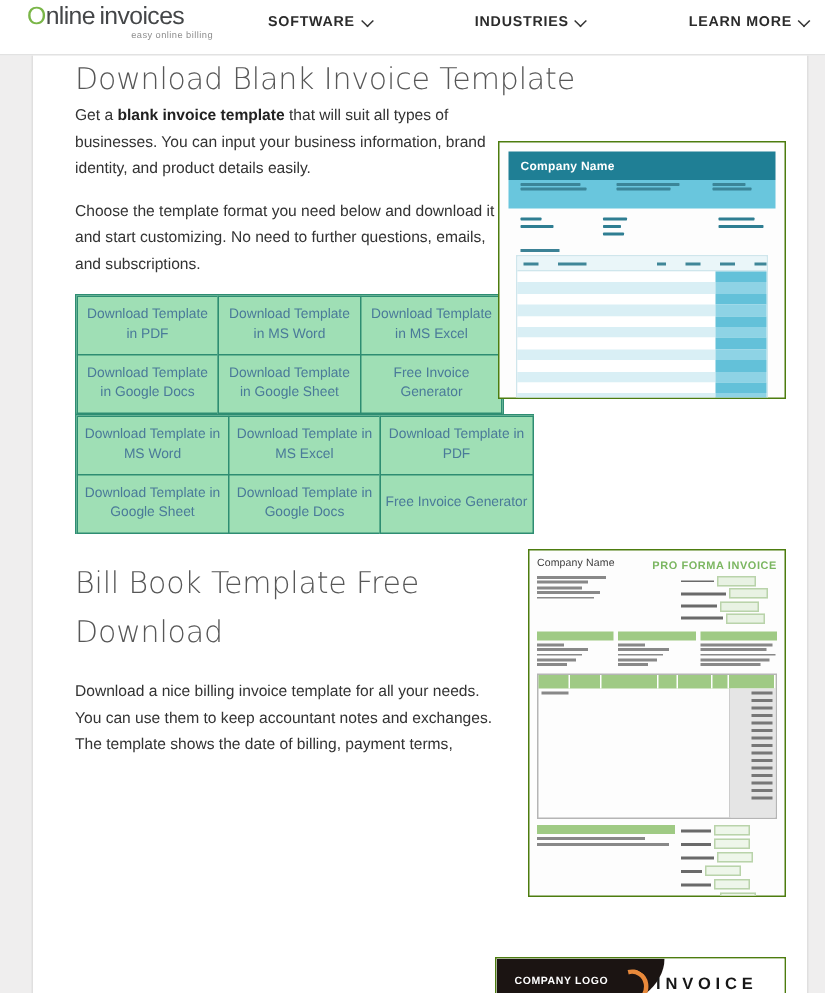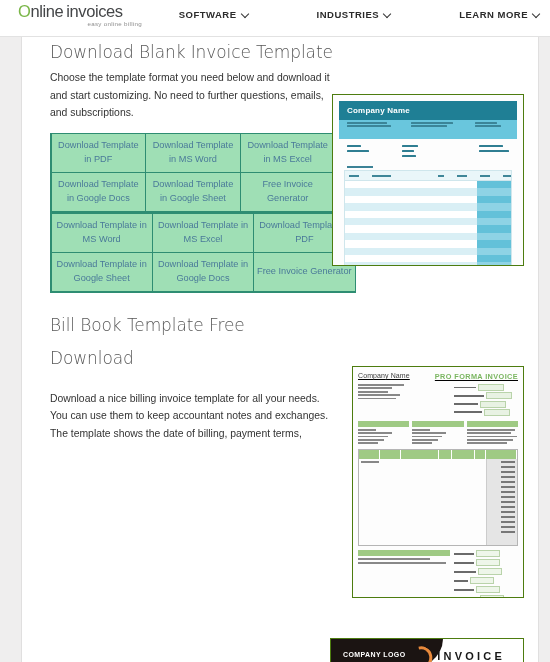--- a/index.html
+++ b/index.html
@@ -104,21 +104,21 @@
   }
   #inner {
     position: relative;
     padding: 0 26px 0 28px;
   }
 
   h2.section-title {
     font-family: "DejaVu Sans", sans-serif;
     font-weight: 300;
     color: #575757;
-    font-size: 17px;
+    font-size: 20px;
     line-height: 33px;
     margin: 0;
     padding: 0;
     letter-spacing: -0.1px;
   }
   .sec1-title { padding-top: 16px; }
   .sec2-title { padding-top: 10px; }
   .sec3-title { padding-top: 11px; }
 
   p.body-text {
@@ -224,21 +224,21 @@
   .inv1-row.even .c-left { background: #d9eff5; }
   .inv1-row.even .c-right { background: #8ed3e5; }
 
   
   #thumb2 {
     left: 330px; top: 330px;
     width: 172px; height: 232px;
     padding: 5px;
     background: #fdfdfd;
   }
-  .pf-top { display: flex; justify-content: space-between; align-items: flex-start; text-decoration: underline; }
+  .pf-top { display: flex; justify-content: space-between; align-items: flex-start; }
   .pf-company { font-size: 7px; color: #3b3b3b; letter-spacing: .1px; }
   .pf-title {
     font-size: 7.3px; font-weight: bold; color: #7bb661;
     letter-spacing: .4px;
   }
   .pf-subblock { display: flex; justify-content: space-between; margin-top: 3px; }
   .pf-lines { display: flex; flex-direction: column; gap: 1.6px; }
   .pf-ln { height: 1.8px; background: #6a6a6a; opacity: .8; }
   .pf-right-rows { display: flex; flex-direction: column; gap: 1.3px; width: 64px; }
   .pf-rr { display: flex; gap: 2px; align-items: center; }
@@ -354,20 +354,23 @@
     </div>
   <div id="right-gutter">
       <div class="gutter-edge" style="left:0;"></div>
     </div>
 
   <div id="content">
     <div id="inner">
 
       <h2 class="section-title sec1-title">Download Blank Invoice Template</h2>
 
+      <p class="body-text p-first">
+        <span>Get a </span><b>blank invoice template</b><span> that will suit all types of businesses. You can input your business information, brand identity, and product details easily.</span>
+      </p>
 
       <p class="body-text">
         <span>Choose the template format you need below and download it and start customizing. No need to further questions, emails, and subscriptions.</span>
       </p>
 
       <div class="btn-grid g1">
         <div class="grid-btn">Download Template in PDF</div>
         <div class="grid-btn">Download Template in MS Word</div>
         <div class="grid-btn">Download Template in MS Excel</div>
         <div class="grid-btn">Download Template in Google Docs</div>

